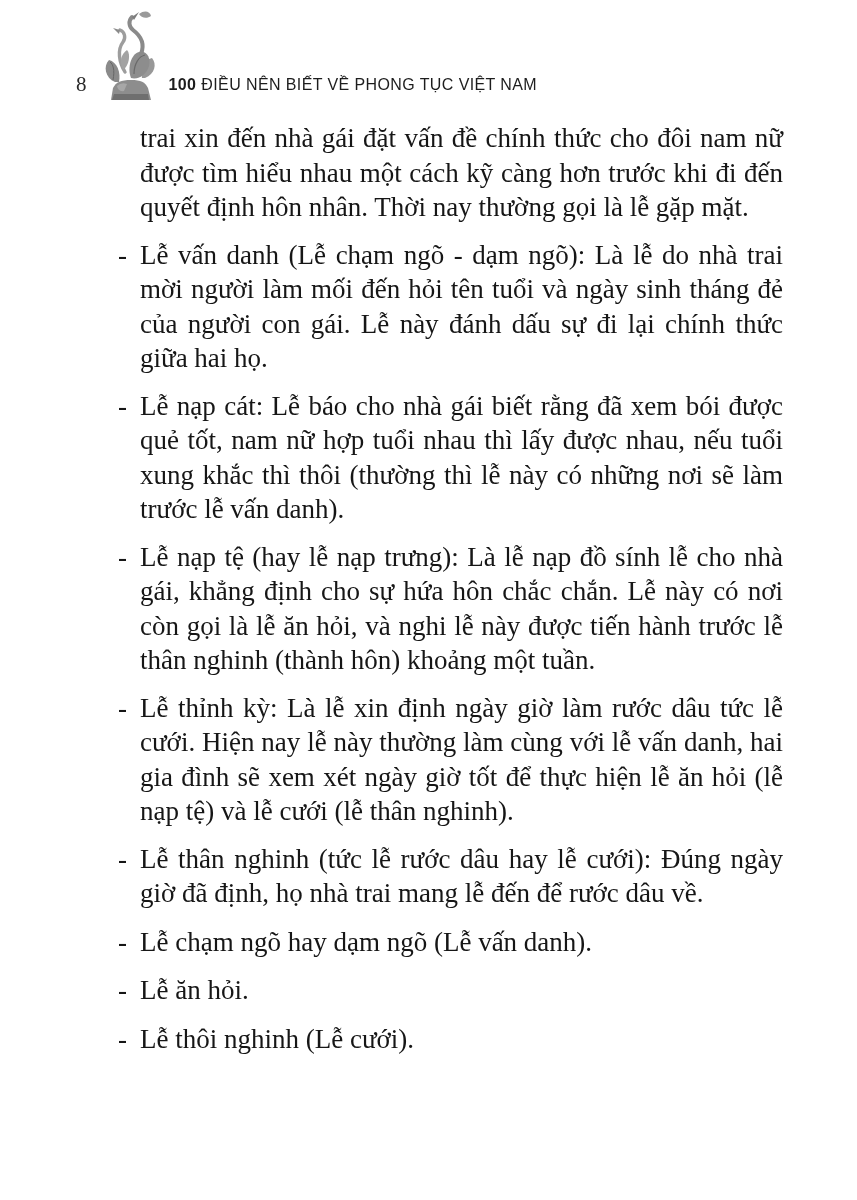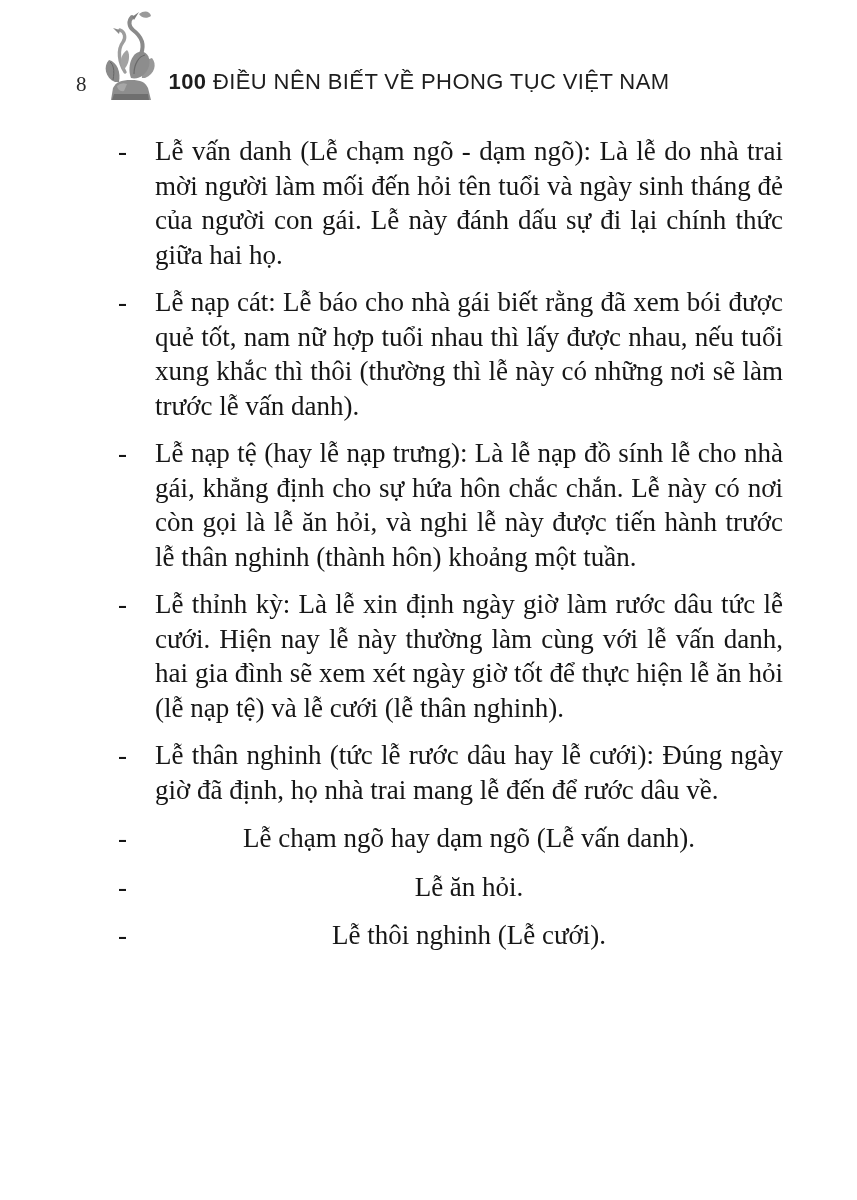--- a/index.html
+++ b/index.html
@@ -31,21 +31,21 @@
   .logo-wrap {
     margin-left: 14px;
     width: 58px;
     height: 93px;
     display: flex;
     align-items: flex-end;
     justify-content: center;
   }
   .title {
     font-family: "Liberation Sans", sans-serif;
-    font-size: 22px;
+    font-size: 16px;
     letter-spacing: 0.4px;
     line-height: 1;
     padding-bottom: 8px;
     margin-left: 10px;
     color: #1d1d1d;
     white-space: nowrap;
   }
   .title .num { font-weight: bold; }
 
   
@@ -65,24 +65,23 @@
     display: flex;
     margin-top: 13px;
   }
   .bullet .dash {
     flex: 0 0 22px;
     margin-left: 46px;
   }
   .bullet .btext {
     flex: 1;
     text-align: justify;
-    margin-left: 15px;
   }
   .bullet.short { margin-top: 14px; }
-  .bullet.short .btext { text-align: center; }
+  .bullet.short .btext { text-align: left; }
   .summary {
     margin: 16px 0 1px 0;
     text-indent: 33px;
     text-align: justify;
   }
 </style>
 </head>
 <body>
 
 <div class="page">
@@ -118,20 +117,21 @@
     </span>
 
     <span class="title">
       <span class="num">100</span>
       <span>ĐIỀU NÊN BIẾT VỀ PHONG TỤC VIỆT NAM</span>
     </span>
   </div>
 
   <div class="body">
 
+    <p class="cont-para">trai xin đến nhà gái đặt vấn đề chính thức cho đôi nam nữ được tìm hiểu nhau một cách kỹ càng hơn trước khi đi đến quyết định hôn nhân. Thời nay thường gọi là lễ gặp mặt.</p>
 
     <div class="bullet">
       <span class="dash">-</span>
       <span class="btext">Lễ vấn danh (Lễ chạm ngõ - dạm ngõ): Là lễ do nhà trai mời người làm mối đến hỏi tên tuổi và ngày sinh tháng đẻ của người con gái. Lễ này đánh dấu sự đi lại chính thức giữa hai họ.</span>
     </div>
 
     <div class="bullet">
       <span class="dash">-</span>
       <span class="btext">Lễ nạp cát: Lễ báo cho nhà gái biết rằng đã xem bói được quẻ tốt, nam nữ hợp tuổi nhau thì lấy được nhau, nếu tuổi xung khắc thì thôi (thường thì lễ này có những nơi sẽ làm trước lễ vấn danh).</span>
     </div>

